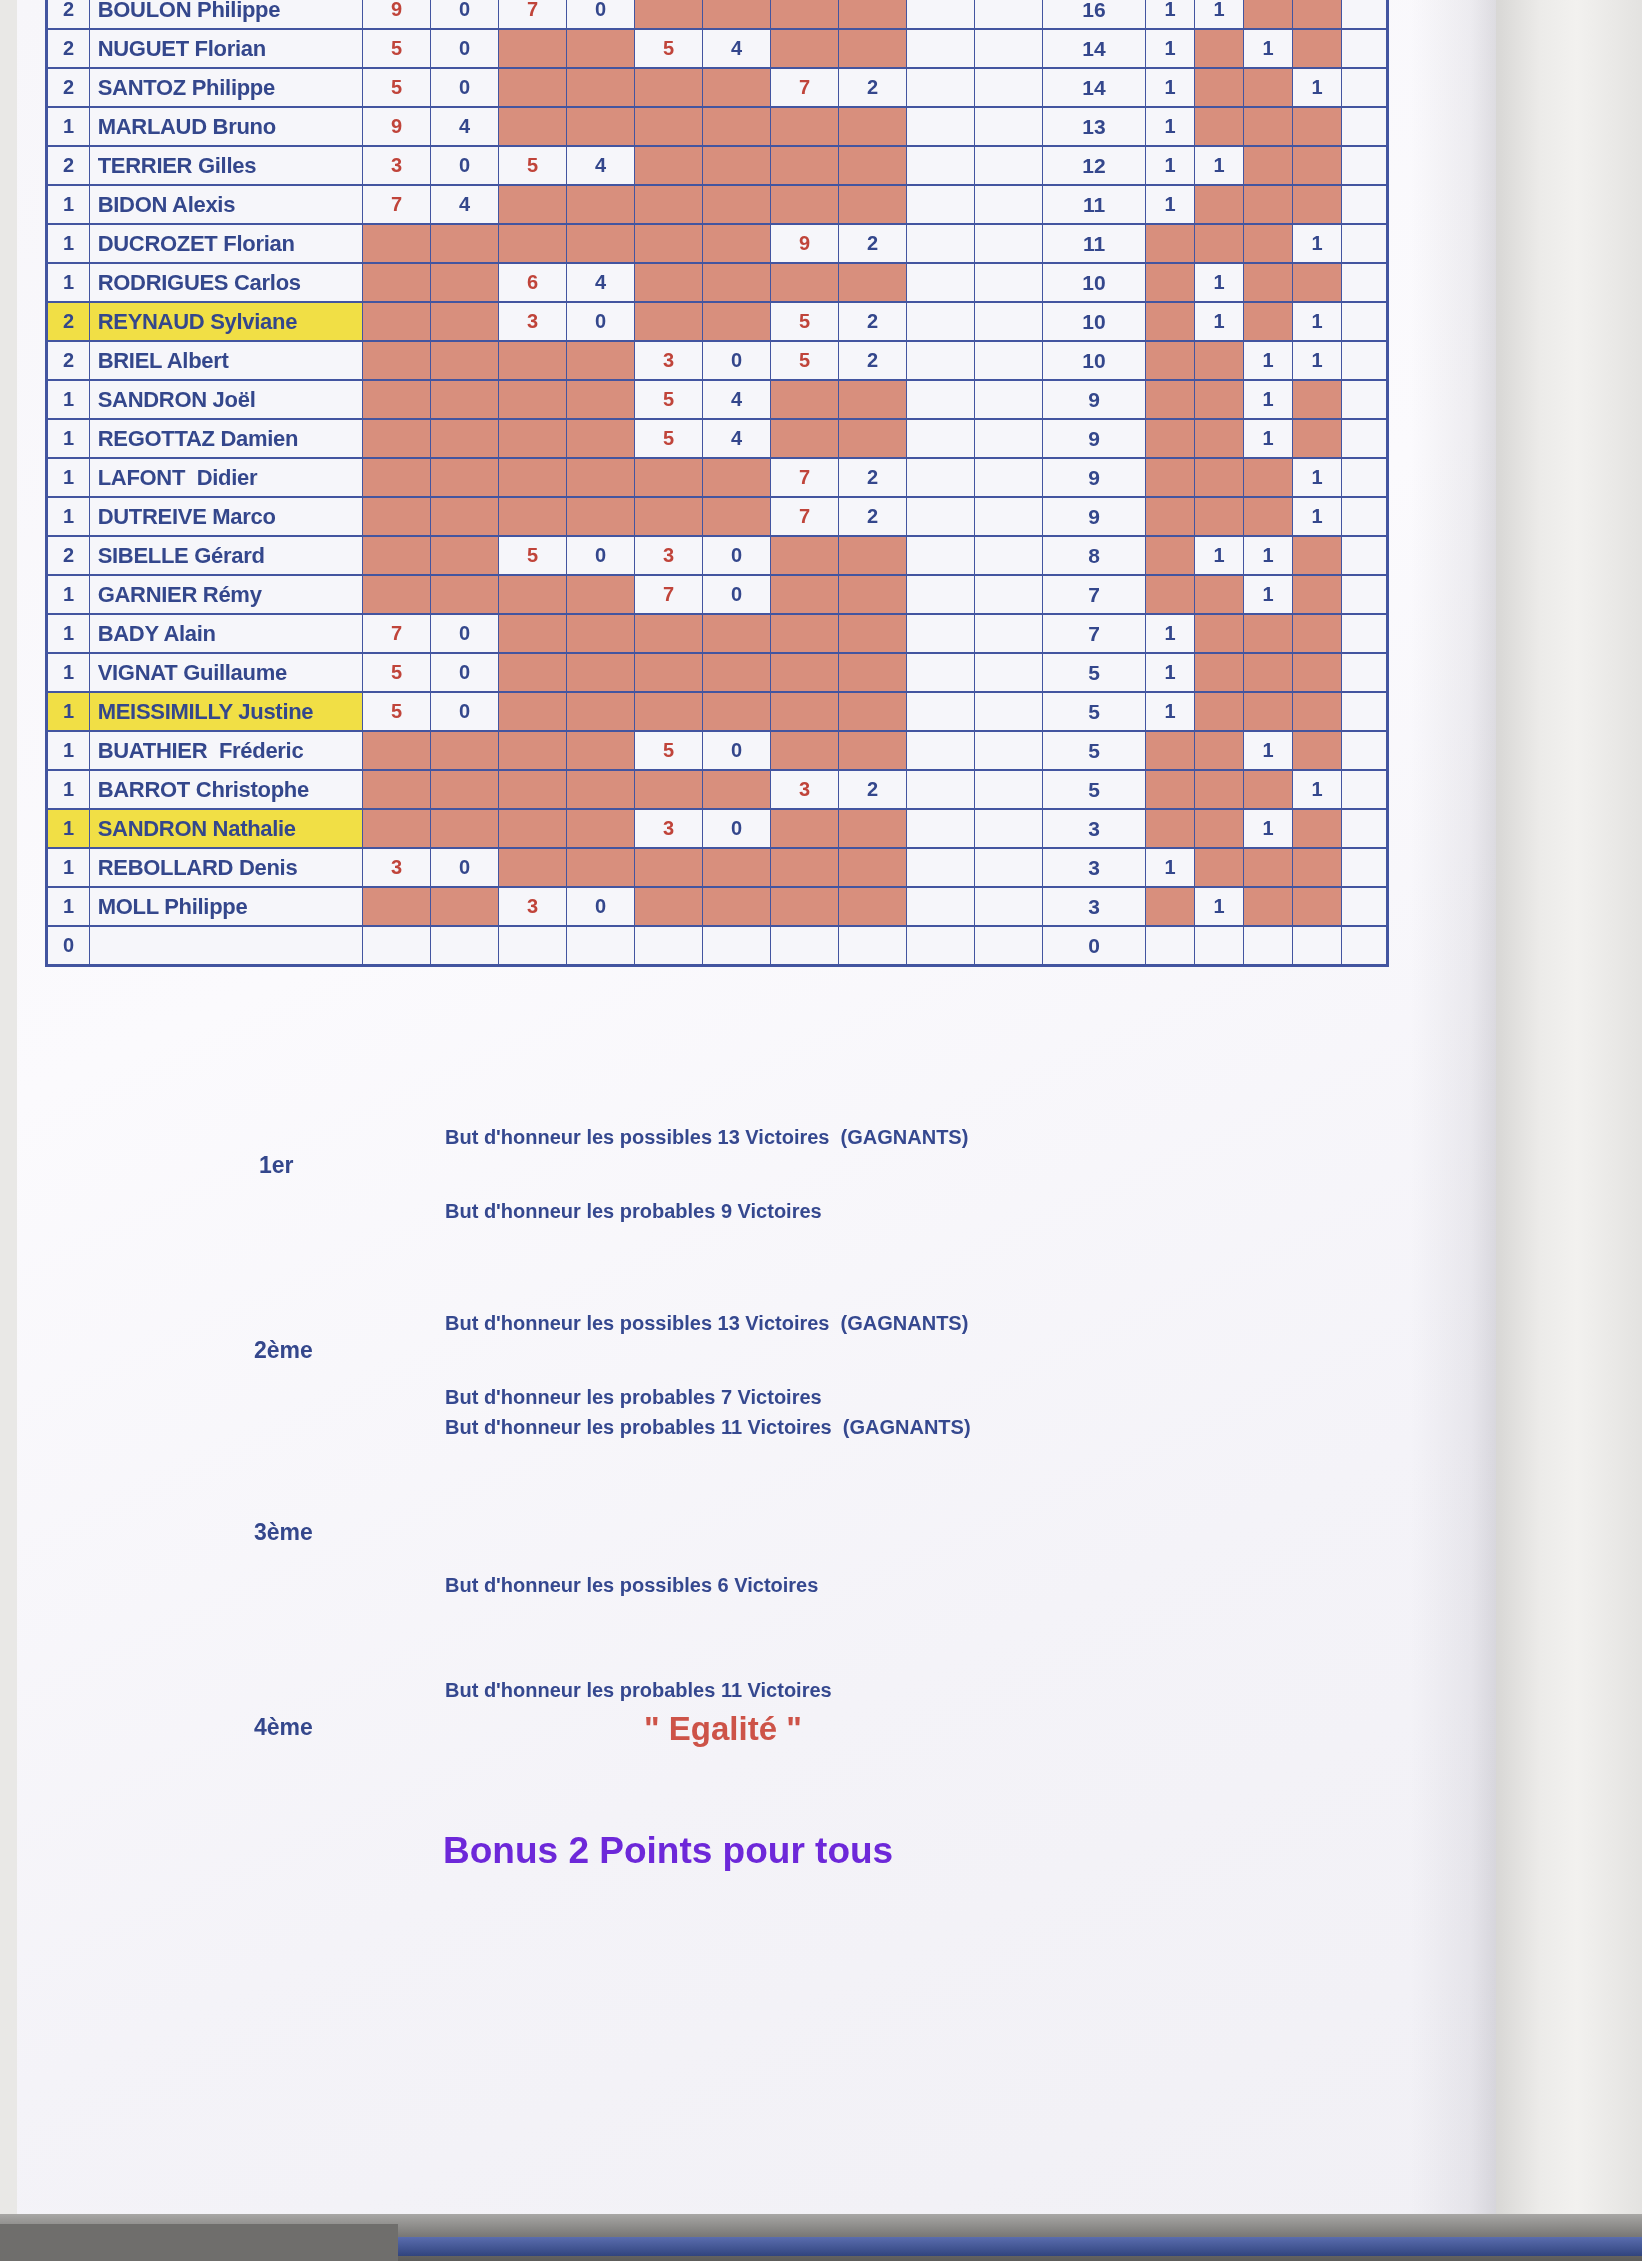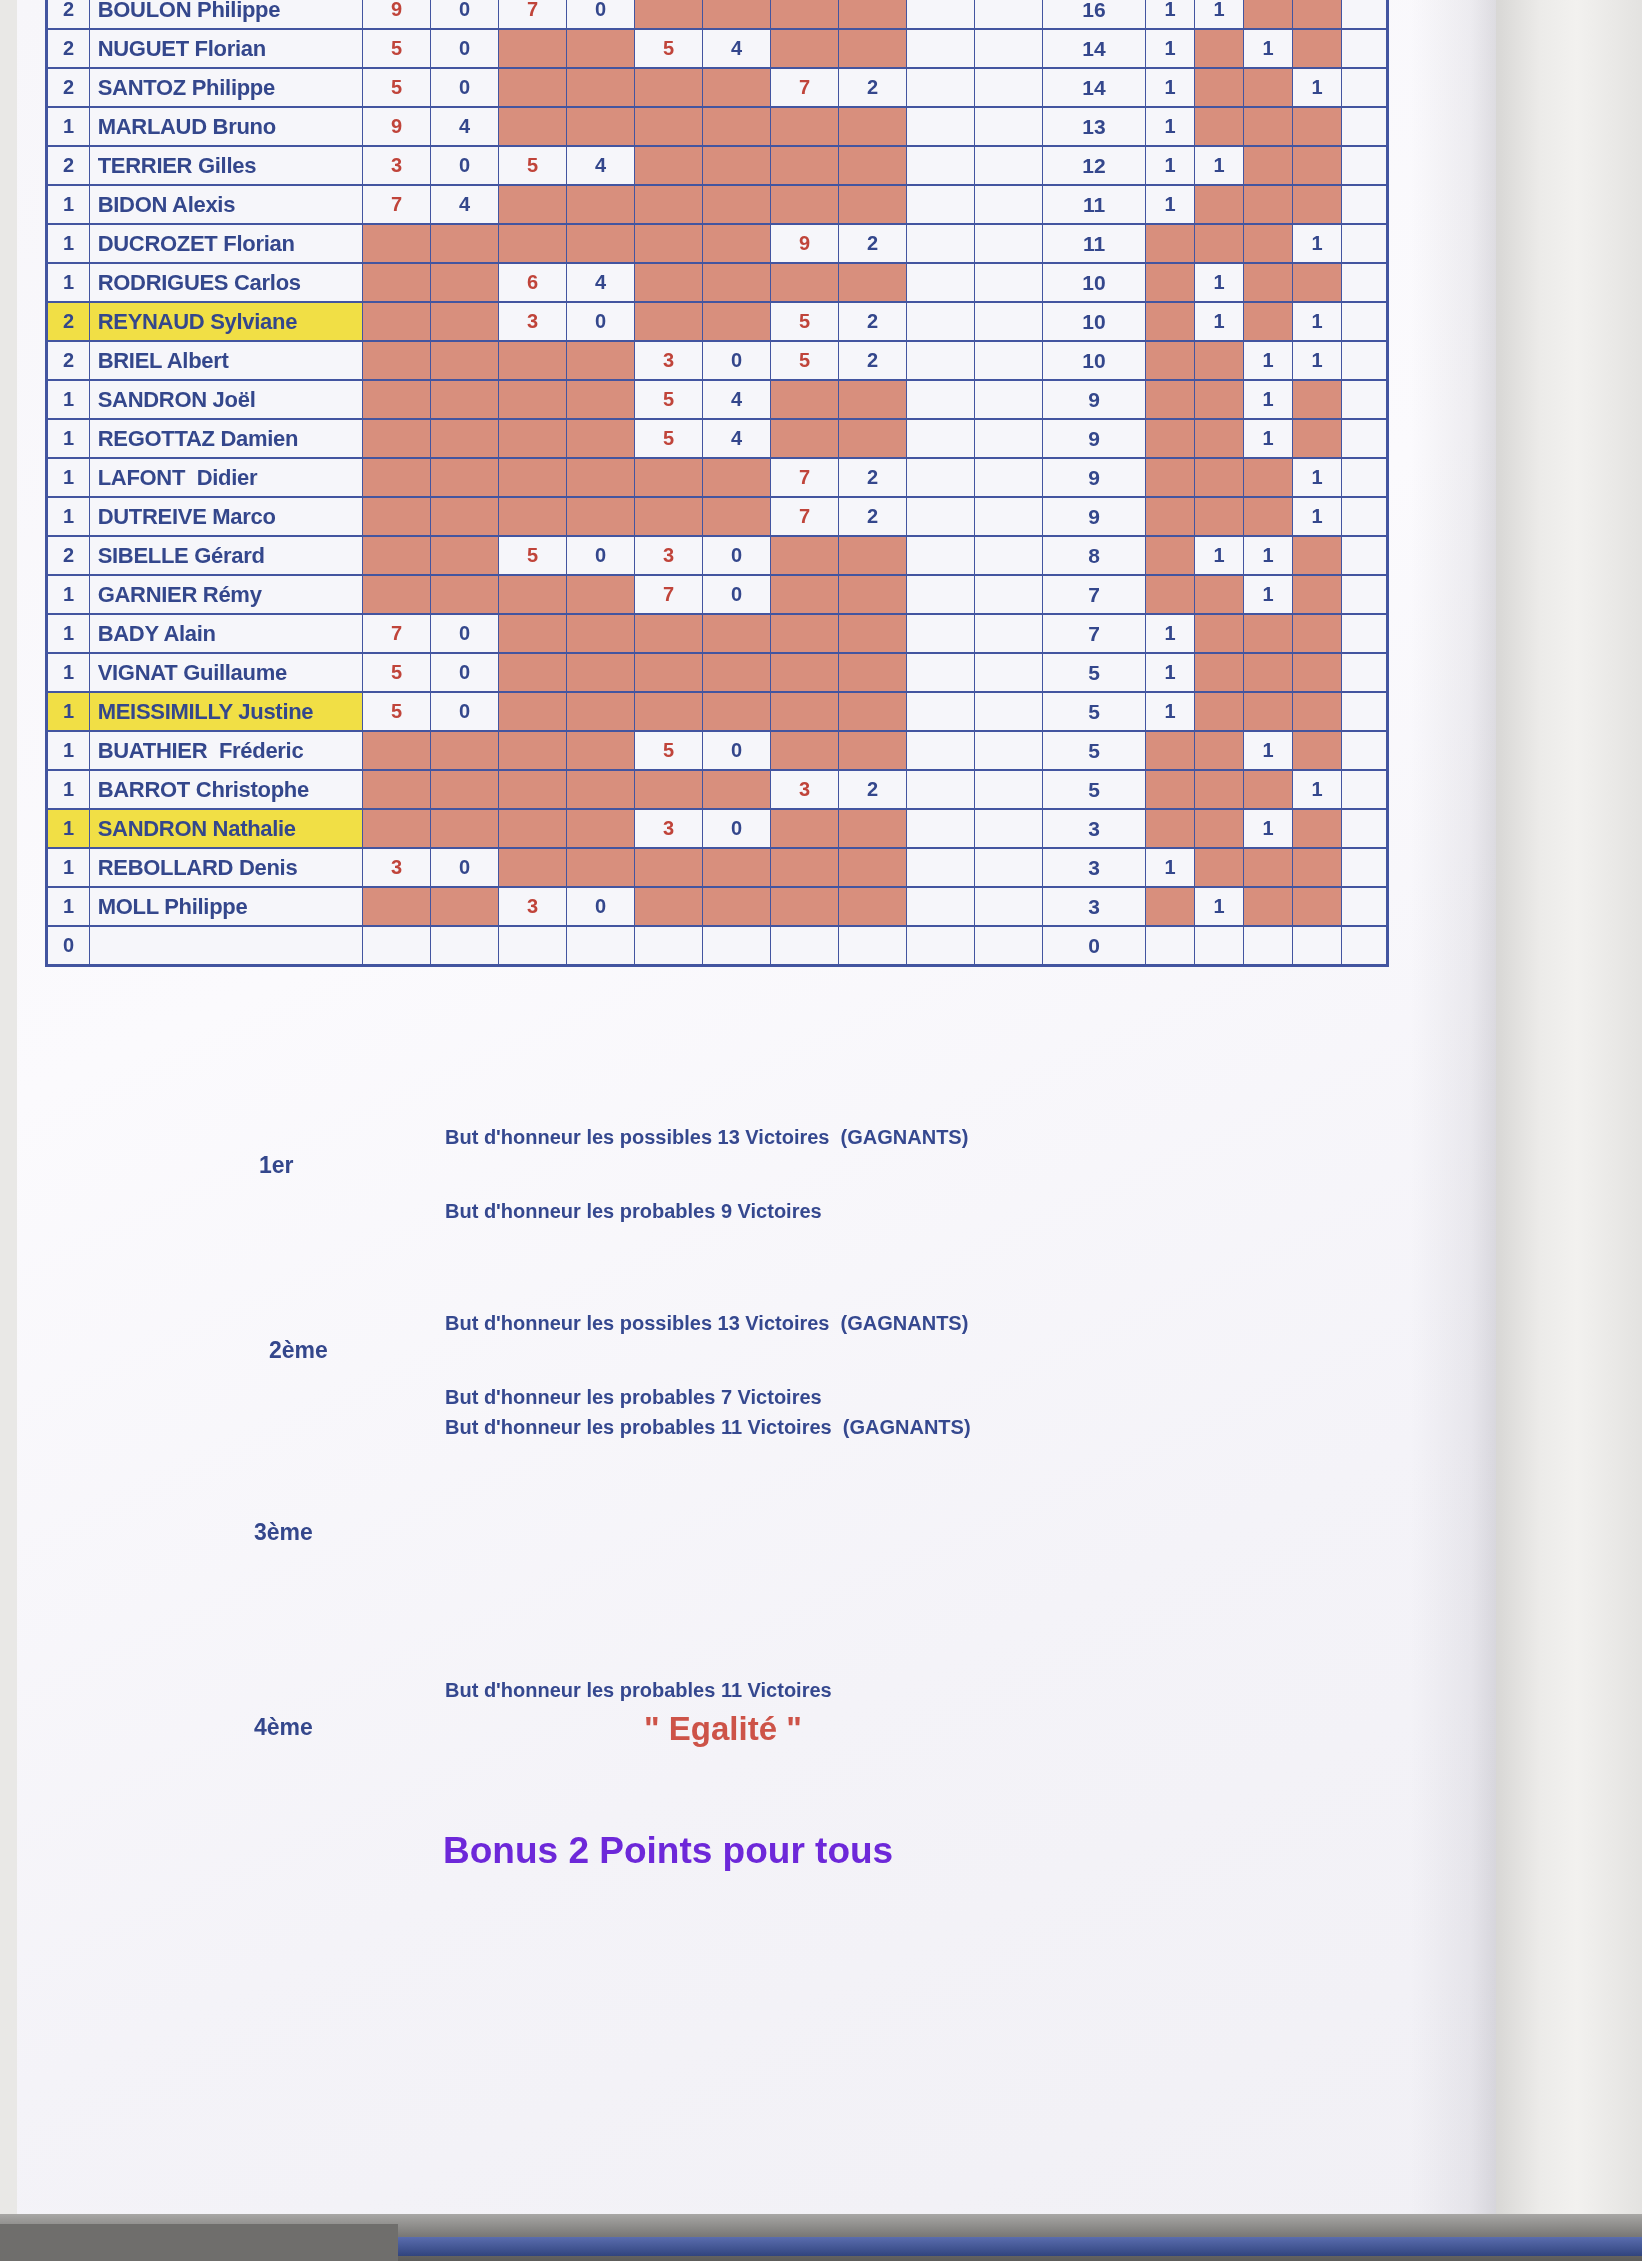--- a/index.html
+++ b/index.html
@@ -568,26 +568,27 @@
           <td></td>
           <td></td>
         </tr>
       </tbody>
   </table>
 
   <div class="olabel" style="left:259px;top:1152px">1er</div>
   <div class="bline" style="left:445px;top:1126px">But d'honneur les possibles 13 Victoires  (GAGNANTS)</div>
   <div class="bline" style="left:445px;top:1200px">But d'honneur les probables 9 Victoires</div>
 
-  <div class="olabel" style="left:269px;top:1337px">2ème</div>
+  <div class="olabel" style="left:254px;top:1337px">2ème</div>
   <div class="bline" style="left:445px;top:1312px">But d'honneur les possibles 13 Victoires  (GAGNANTS)</div>
   <div class="bline" style="left:445px;top:1386px">But d'honneur les probables 7 Victoires</div>
 
   <div class="olabel" style="left:254px;top:1519px">3ème</div>
   <div class="bline" style="left:445px;top:1416px">But d'honneur les probables 11 Victoires  (GAGNANTS)</div>
+  <div class="bline" style="left:445px;top:1574px">But d'honneur les possibles 6 Victoires</div>
 
   <div class="olabel" style="left:254px;top:1714px">4ème</div>
   <div class="bline" style="left:445px;top:1679px">But d'honneur les probables 11 Victoires</div>
   <div class="redline" style="left:644px;top:1710px">" Egalité "</div>
 
   <div class="bonus" style="left:443px;top:1830px">Bonus 2 Points pour tous</div>
 
   <div id="scan-bottom"></div>
   <div id="scan-bottom-left"></div>
   <div id="scan-bottom-blue"></div>

